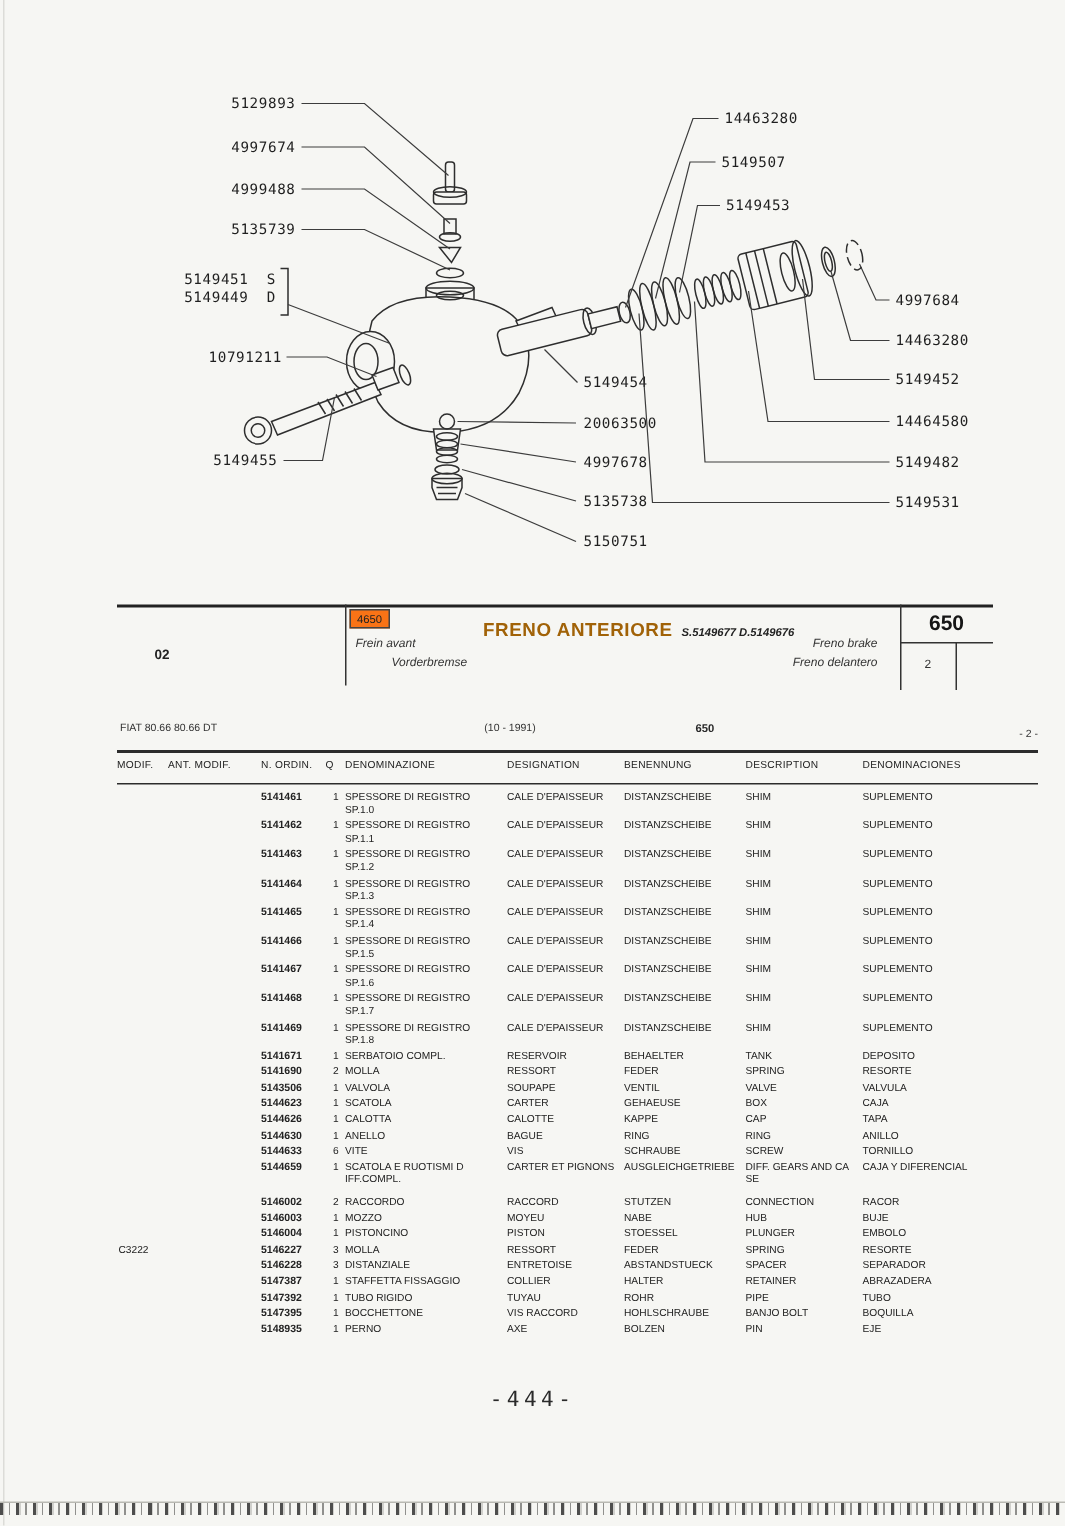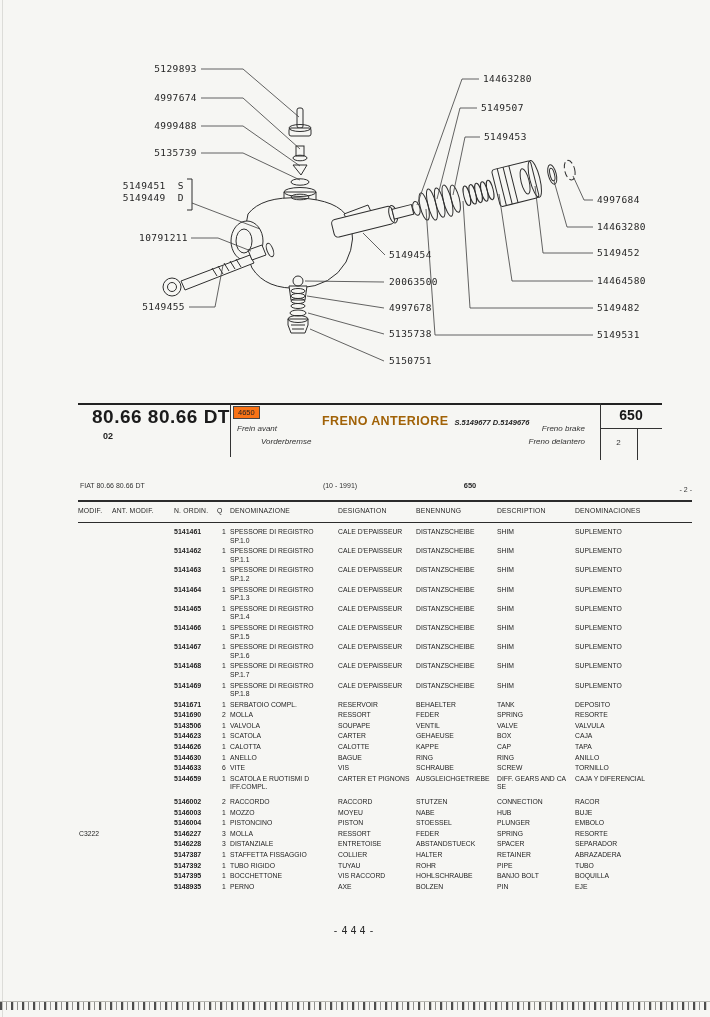--- a/index.html
+++ b/index.html
@@ -53,21 +53,21 @@
   .tbody { position:absolute; left:78px; top:528px; width:584px; display:flex; flex-direction:column; }
   .tr    { margin-bottom:2px; }
   .tr.gap{ margin-top:4px; }
   .td    { font-size:6.8px; line-height:8.6px; white-space:pre-line; color:#232323; }
   .td-n  { font-weight:bold; font-size:7px; }
   .td-q  { padding-left:5px; }
   .td-modif { padding-left:1px; }
 
   
   .footer { left:0; top:925px; width:710px; text-align:center;
-            font-family:"DejaVu Sans Mono", monospace; font-size:10px; letter-spacing:3px; color:#2a2a2a; }
+            font-family:"DejaVu Sans Mono", monospace; font-size:14px; letter-spacing:3px; color:#2a2a2a; }
   .edge-left { position:absolute; left:2px; top:0; width:1px; height:100%; background:#dcdcd8; }
   .scan-band { position:absolute; left:0; top:1001px; width:710px; height:9px; border-top:1px solid #b9b9b3;
     background:repeating-linear-gradient(90deg,
       rgba(35,35,35,.8) 0 2px, rgba(120,120,115,.3) 2px 3px,
       rgba(246,246,243,0) 3px 6px, rgba(60,60,58,.55) 6px 7px,
       rgba(246,246,243,0) 7px 11px);
   }
 </style>
 </head>
 <body>
@@ -188,21 +188,20 @@
       <polyline points="593,335 435,335 426,209" class="leader"></polyline>
       <text x="597" y="338" text-anchor="start" class="callout">5149531</text>
     </svg>
 
   <div class="abs rule-top"></div>
   <div class="abs vline-a"></div>
   <div class="abs vline-b"></div>
   <div class="abs vline-c"></div>
   <div class="abs rule-650"></div>
 
-  <div class="abs model">80.66 80.66 DT</div>
   <div class="abs model-sub">02</div>
   <div class="abs code-box">4650</div>
   <div class="abs lang-fr">Frein avant</div>
   <div class="abs lang-de">Vorderbremse</div>
   <div class="abs title-row">
     <span class="title-main">FRENO ANTERIORE</span><span class="title-codes">S.5149677 D.5149676</span>
   </div>
   <div class="abs lang-en">Freno brake</div>
   <div class="abs lang-es">Freno delantero</div>
   <div class="abs group-650">650</div>

